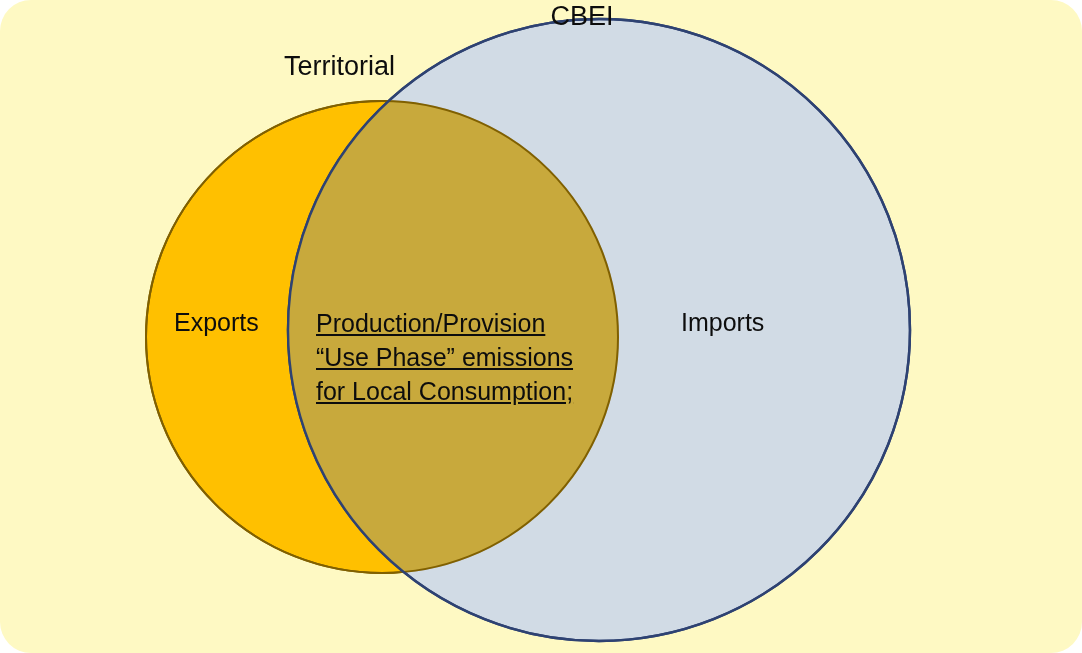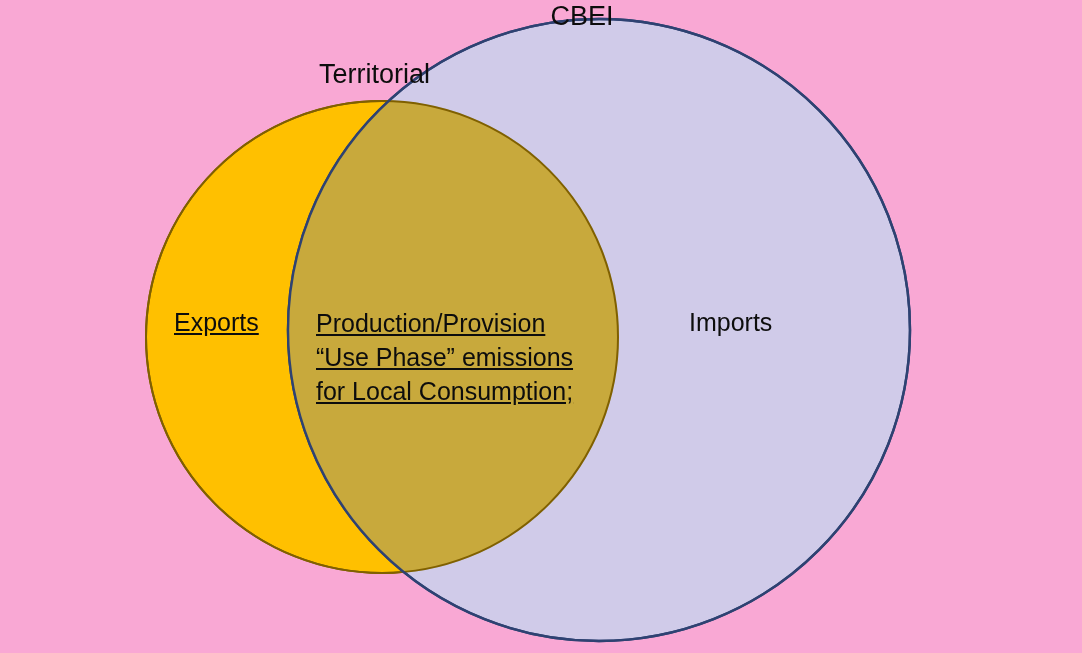--- a/index.html
+++ b/index.html
@@ -34,29 +34,27 @@
   #label-cbei {
     left: 0;
     top: 0px;
     width: 1082px;
     text-align: center;
     font-size: 27px;
     transform: translateX(41px);
   }
   #label-territorial {
     left: 284px;
-    top: 58px;
+    top: 50px;
     font-size: 27px;
-    margin-left: 35px;
   }
   #label-exports {
     left: 174px;
     top: 307px;
     font-size: 25px;
-    text-decoration: underline;
   }
   #label-imports {
     left: 681px;
     top: 307px;
     font-size: 25px;
   }
   #label-overlap {
     left: 316px;
     top: 306px;
     width: 300px;
@@ -65,21 +63,21 @@
     text-align: left;
   }
   #label-overlap .ln {
     display: block;
     text-decoration: underline;
   }
 </style>
 </head>
 <body>
 
-<div id="canvas" style="background: #f9a8d4;">
+<div id="canvas" style="background: #fef9c3; border-radius: 31px;">
 
   <svg id="venn-svg" viewBox="0 0 1082 653" aria-hidden="true">
     <defs>
       <clipPath id="clip-yellow">
         <ellipse cx="382" cy="337" rx="236" ry="236"></ellipse>
       </clipPath>
     </defs>
 
     <ellipse cx="382" cy="337" rx="236" ry="236" fill="#FFC000" stroke="#806000" stroke-width="2"></ellipse>
 
@@ -98,15 +96,15 @@
   <div class="label" id="label-territorial" style="color: rgb(13, 13, 13);">Territorial</div>
 
   <div class="label" id="label-exports" style="color: rgb(13, 13, 13);">Exports</div>
 
   <div class="label" id="label-overlap" style="color: rgb(13, 13, 13);">
     <span class="ln">Production/Provision</span>
     <span class="ln">“Use Phase” emissions</span>
     <span class="ln">for Local Consumption;</span>
   </div>
 
-  <div class="label" id="label-imports" style="color: rgb(13, 13, 13); margin-left: 8px;">Imports</div>
+  <div class="label" id="label-imports" style="color: rgb(13, 13, 13);">Imports</div>
 
 </div>
 
 </body></html>

